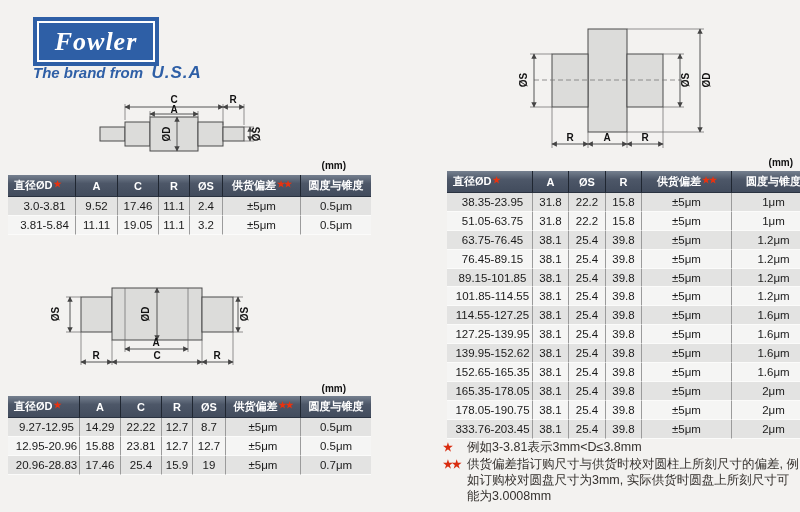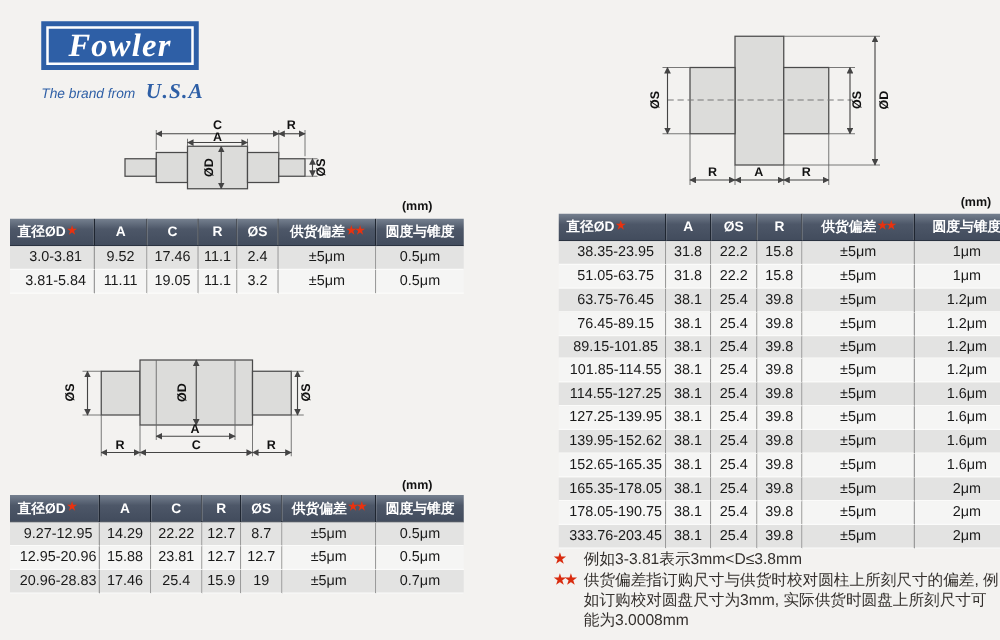--- a/index.html
+++ b/index.html
@@ -4,34 +4,34 @@
 <style>
   html,body{margin:0;padding:0;}
   .page{
     position:relative; width:800px; height:512px; overflow:hidden;
     background:#f3f2f0;
     font-family:"Liberation Sans", sans-serif;
     color:#1c1c1c;
   }
   
   .logo-box{
-    position:absolute; left:33px; top:17px; width:126px; height:39px;
+    position:absolute; left:33px; top:17px; width:126px; height:49px;
     background:#2e5fa6; padding:4px; box-sizing:border-box;
   }
   .logo-inner{
     width:100%; height:100%; border:2px solid #ffffff; box-sizing:border-box;
     display:flex; align-items:center; justify-content:center;
   }
   .logo-text{
     font-family:"Liberation Serif", serif; font-style:italic; font-weight:bold;
     font-size:26px; color:#ffffff; letter-spacing:1px; line-height:1;
   }
   .tagline{position:absolute; left:33px; top:63px; width:170px; white-space:nowrap;}
-  .tagline .from{font-style:italic; font-weight:normal; font-size:11px; color:#2e5fa6;}
-  .tagline .usa{font-style:italic; font-weight:bold; font-size:17px; color:#2e5fa6; letter-spacing:1px; margin-left:4px;font-family:Liberation Serif, serif;}
+  .tagline .from{font-style:italic; font-weight:bold; font-size:15px; color:#2e5fa6;}
+  .tagline .usa{font-style:italic; font-weight:bold; font-size:17px; color:#2e5fa6; letter-spacing:1px; margin-left:4px;}
   
   svg{position:absolute; overflow:visible;}
   .shape{fill:#dcdcda; stroke:#4a4a4a; stroke-width:1;}
   .dim{stroke:#444; stroke-width:0.9; fill:none;}
   .ext{stroke:#666; stroke-width:0.7;}
   .cl{stroke:#777; stroke-width:0.8; stroke-dasharray:5 3;}
   .dlab{font-family:"Liberation Sans",sans-serif; font-size:10px; font-weight:bold; fill:#111;}
   
   .unit{position:absolute; font-size:10px; font-weight:bold; color:#111; text-align:right;}
   

